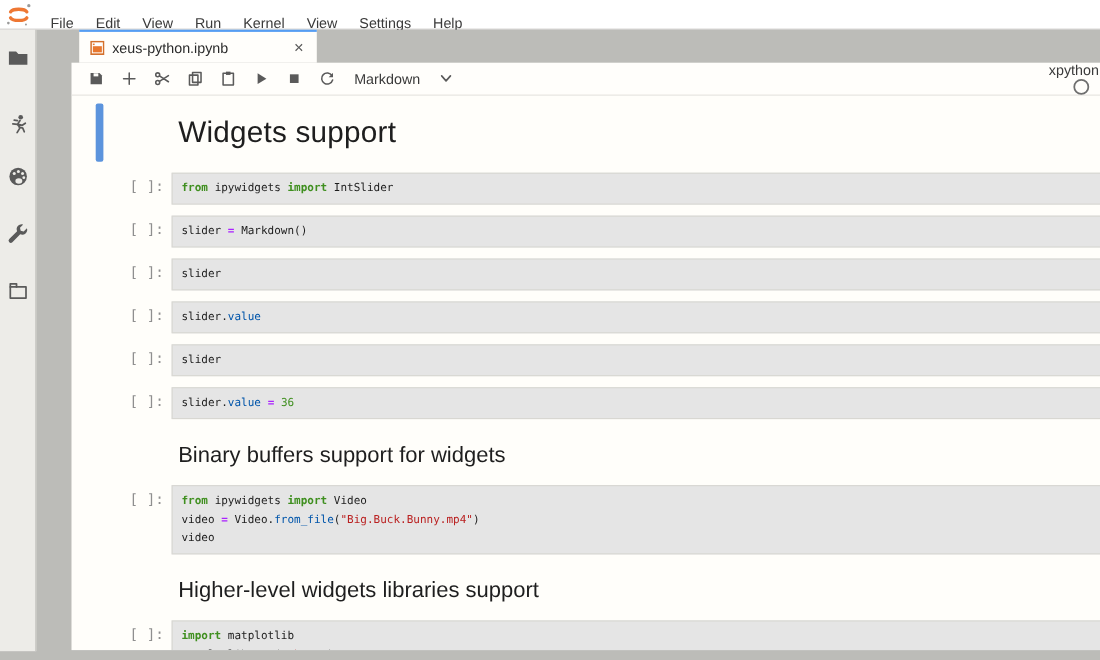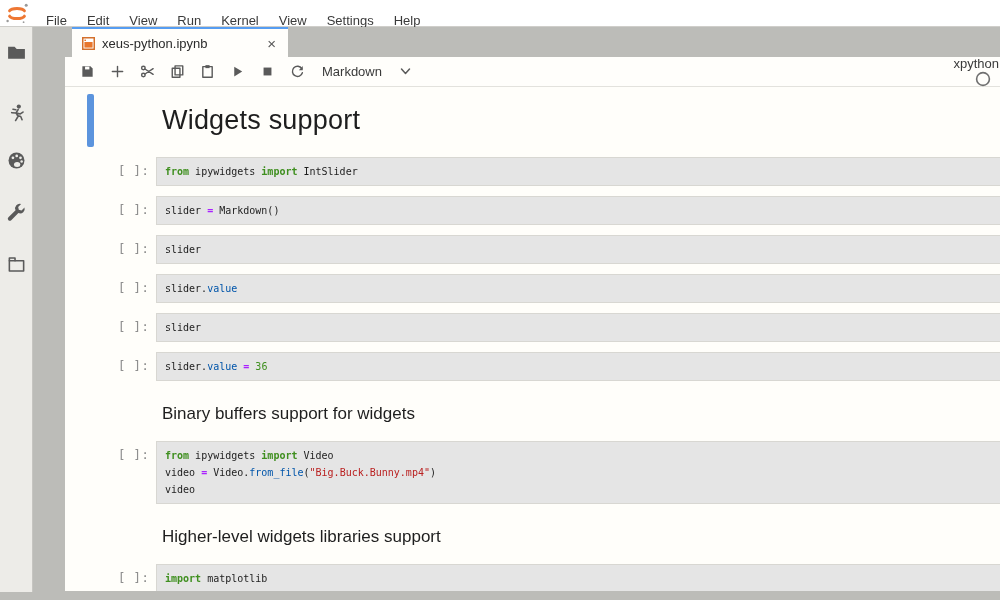--- a/index.html
+++ b/index.html
@@ -78,21 +78,21 @@
   .tok-op   { color:#aa22ff; font-weight:bold; }
   .tok-prop { color:#0055aa; }
   .tok-num  { color:#3f8f1f; }
   .tok-str  { color:#ba2121; }
   .tok-pl   { color:#1d1d1d; }
   .md-h1 {
     position:absolute; left:97px; top:0; font-size:27px; line-height:53px;
     color:#1e1e1e; font-weight:400; letter-spacing:0.2px;
   }
   .md-h2 {
-    position:absolute; left:97px; top:0; font-size:17px; line-height:24px;
+    position:absolute; left:97px; top:0; font-size:20px; line-height:24px;
     color:#1e1e1e; font-weight:400;text-align:center;
   }
   .icon-stroke { stroke:#5a5a5a; fill:none; stroke-width:1.5; stroke-linecap:round; stroke-linejoin:round; }
   .icon-fill { fill:#5a5a5a; }
 </style>
 </head>
 <body>
 
 <div class="menubar">
   <svg class="logo" viewBox="0 0 24 22">

